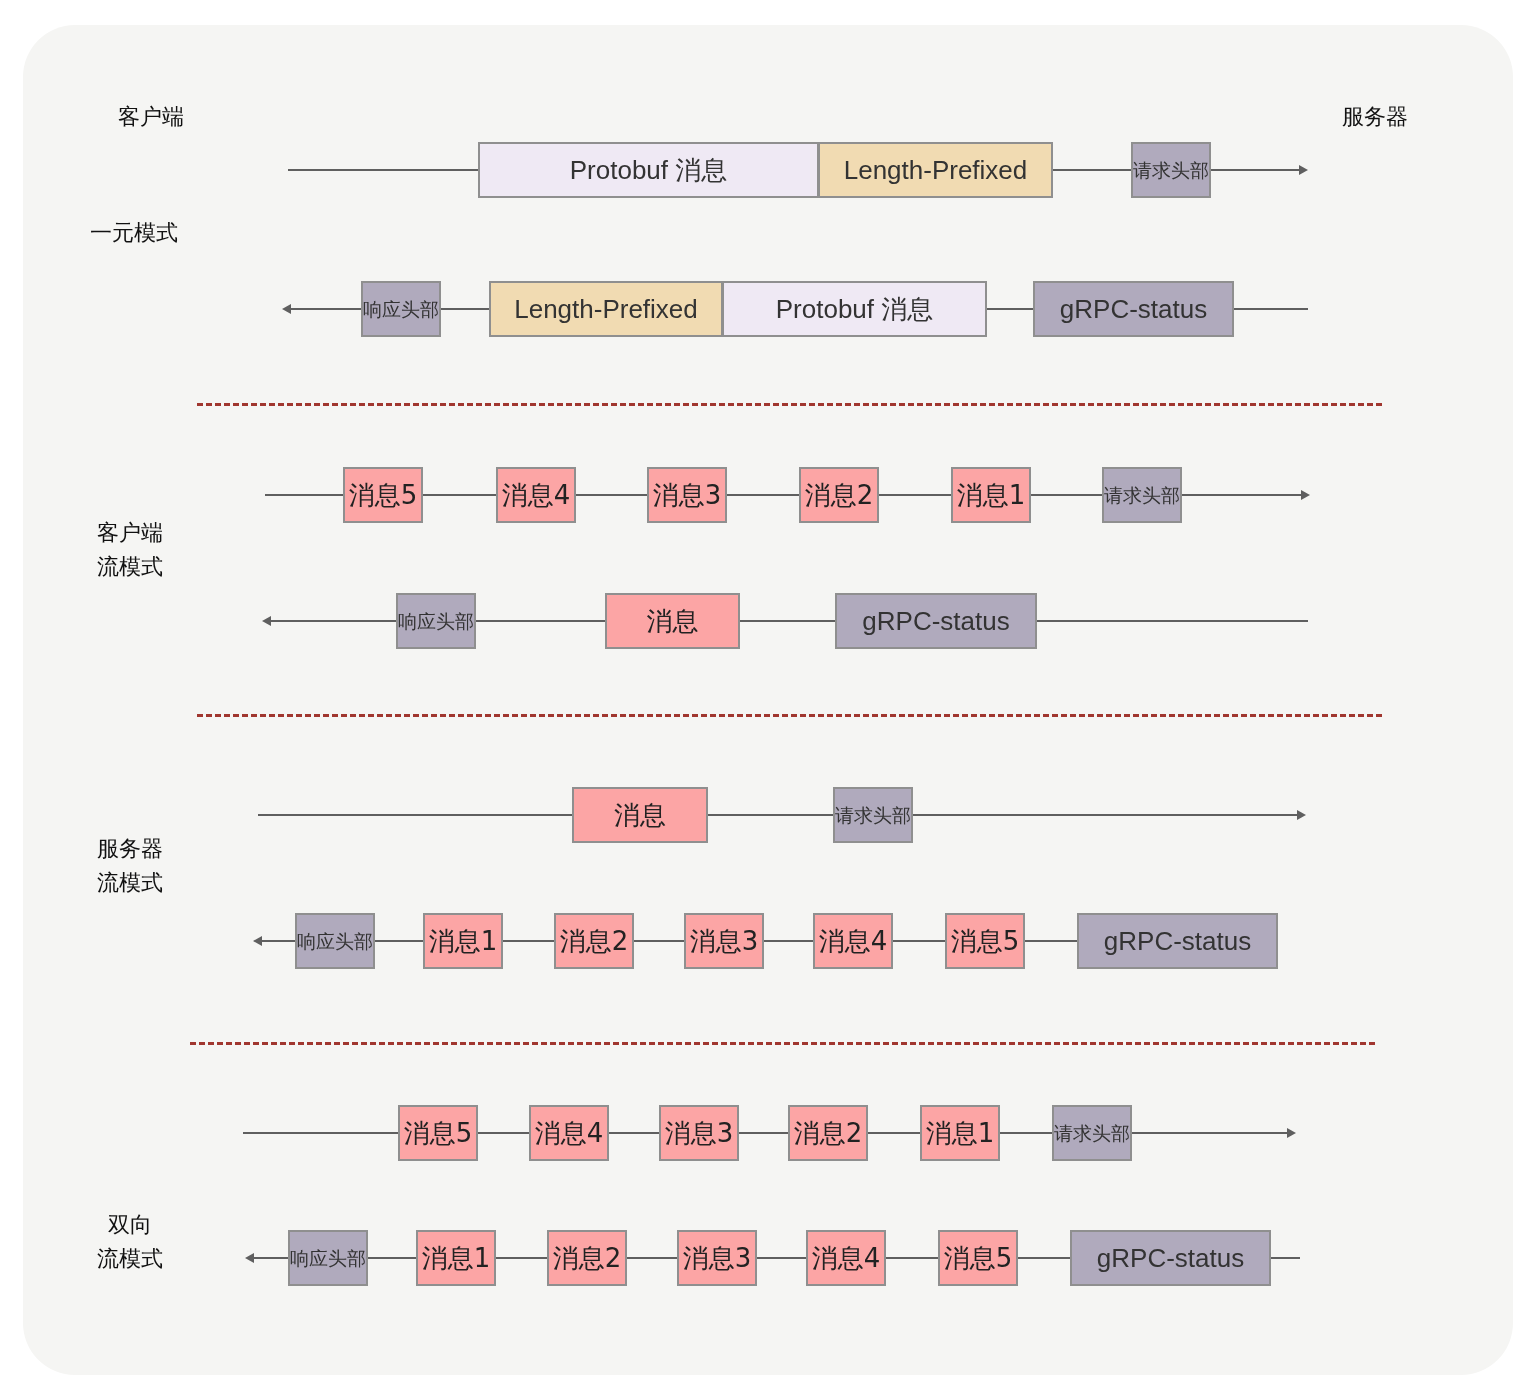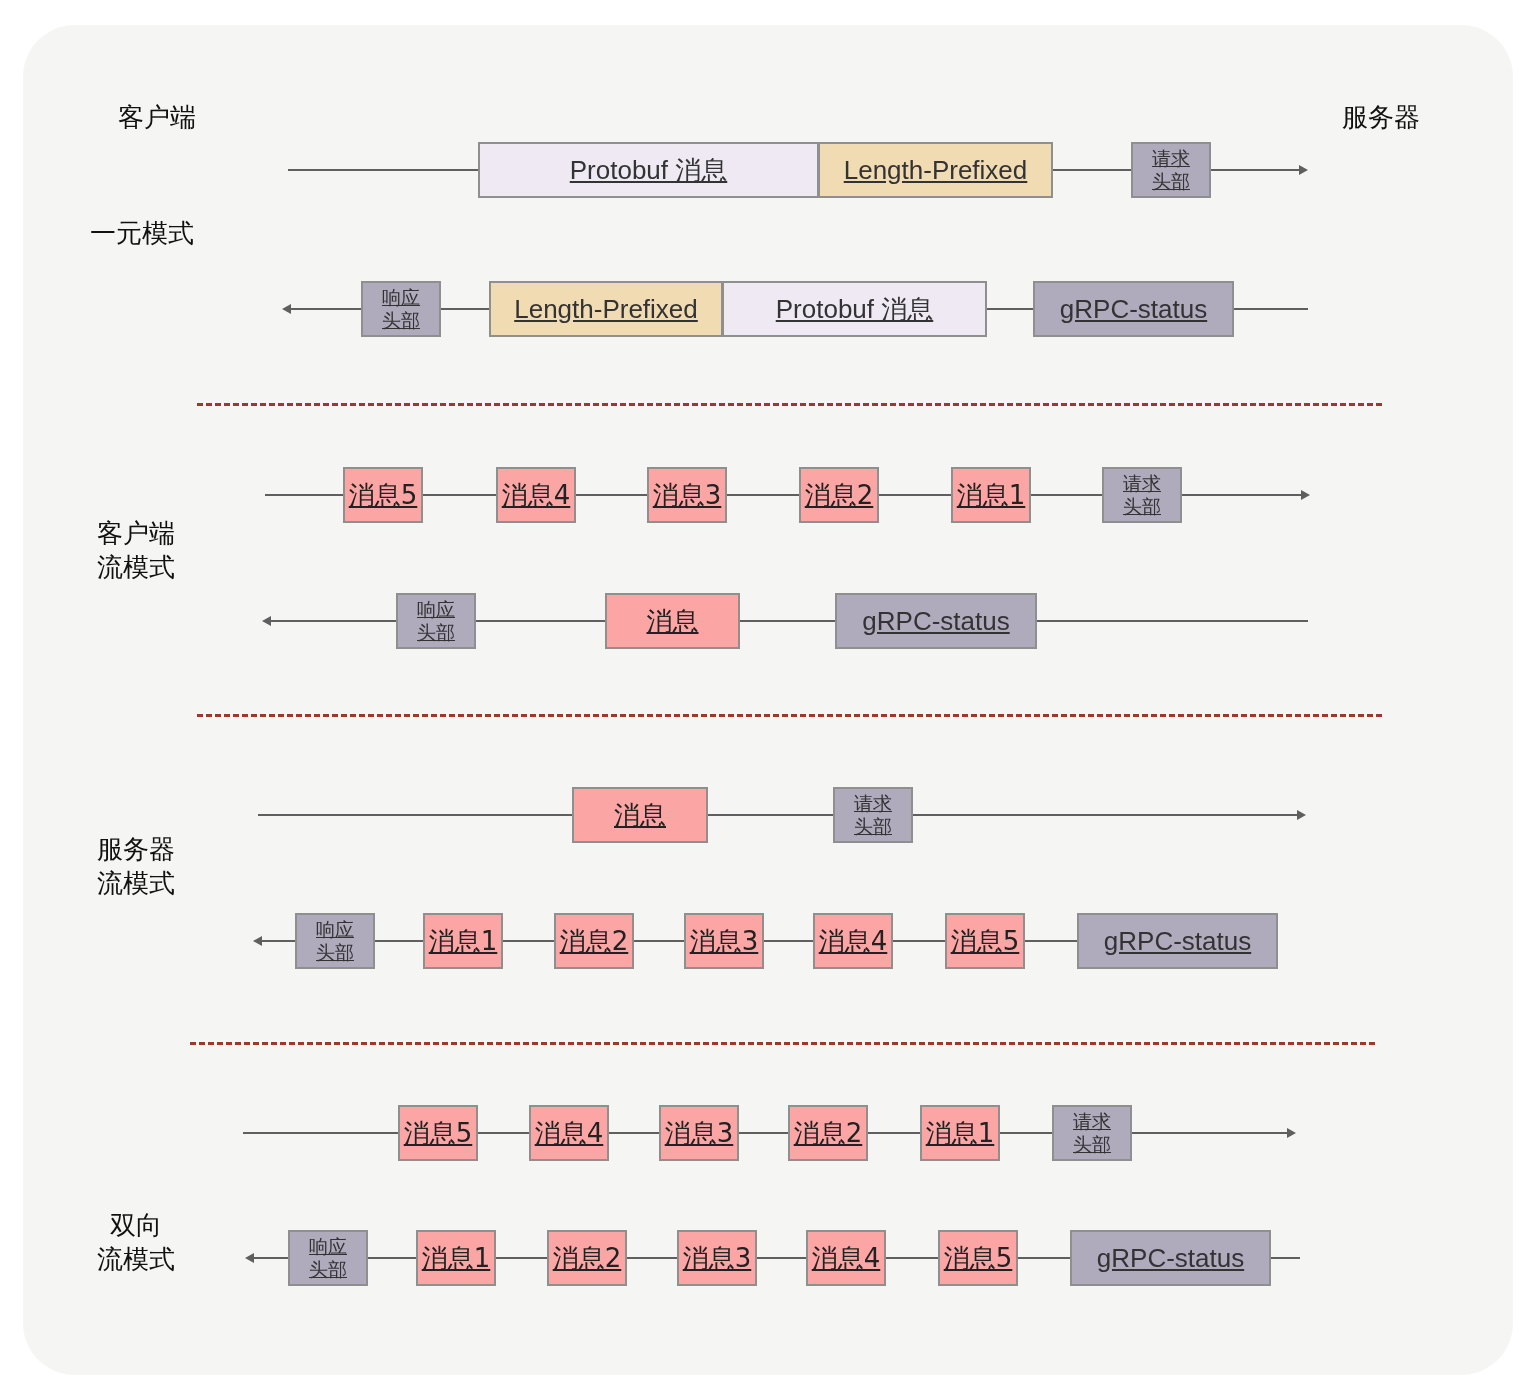--- a/index.html
+++ b/index.html
@@ -1,36 +1,36 @@
 <!DOCTYPE html>
 <html><head>
 <meta charset="utf-8">
 <style>
   html, body { margin: 0; padding: 0; background: #ffffff; }
   body { width: 1538px; height: 1400px; position: relative; overflow: hidden;
          font-family: "Liberation Sans", "DejaVu Sans", sans-serif; }
   .panel { position: absolute; left: 23px; top: 25px; width: 1490px; height: 1350px;
            background: #f5f5f3; border-radius: 52px; }
-  .label { position: absolute; color: #111; font-size: 26px; line-height: 34px;
+  .label { position: absolute; color: #111; font-size: 22px; line-height: 34px;
            font-family: "DejaVu Sans", sans-serif; white-space: nowrap; }
   .label.center { text-align: center; }
   .line { position: absolute; height: 2px; background: #5f5f5f; }
   .arrow-r { position: absolute; width: 0; height: 0; border-top: 5px solid transparent;
              border-bottom: 5px solid transparent; border-left: 9px solid #5f5f5f; }
   .arrow-l { position: absolute; width: 0; height: 0; border-top: 5px solid transparent;
              border-bottom: 5px solid transparent; border-right: 9px solid #5f5f5f; }
   .box { position: absolute; box-sizing: border-box; border: 2px solid #8f8f8f;
          display: flex; align-items: center; justify-content: center; color: #333;
-         white-space: nowrap; text-align: center; text-decoration: underline; }
+         white-space: nowrap; text-align: center; }
   .box.msg { background: #fca5a5; font-size: 26px; font-family: "DejaVu Sans", sans-serif; color: #222; }
   .box.proto { background: #efe9f4; font-size: 26px; }
   .box.lenp { background: #f1dbb2; font-size: 26px; }
   .box.status { background: #b0aabd; font-size: 26px; }
   .box.hdr { background: #b0aabd; font-size: 19px; line-height: 23px;
-             font-family: "DejaVu Sans", sans-serif; flex-direction: column; color: #333; }
+             font-family: "DejaVu Sans", sans-serif; color: #333; }
   .divider { position: absolute; height: 0; border-top: 3px dashed #a0362f; }
 </style>
 </head>
 <body>
 
 <div class="panel"></div>
 
 <div class="label" style="left:118px; top:100px;">客户端</div>
 <div class="label" style="left:1342px; top:100px;">服务器</div>
 

